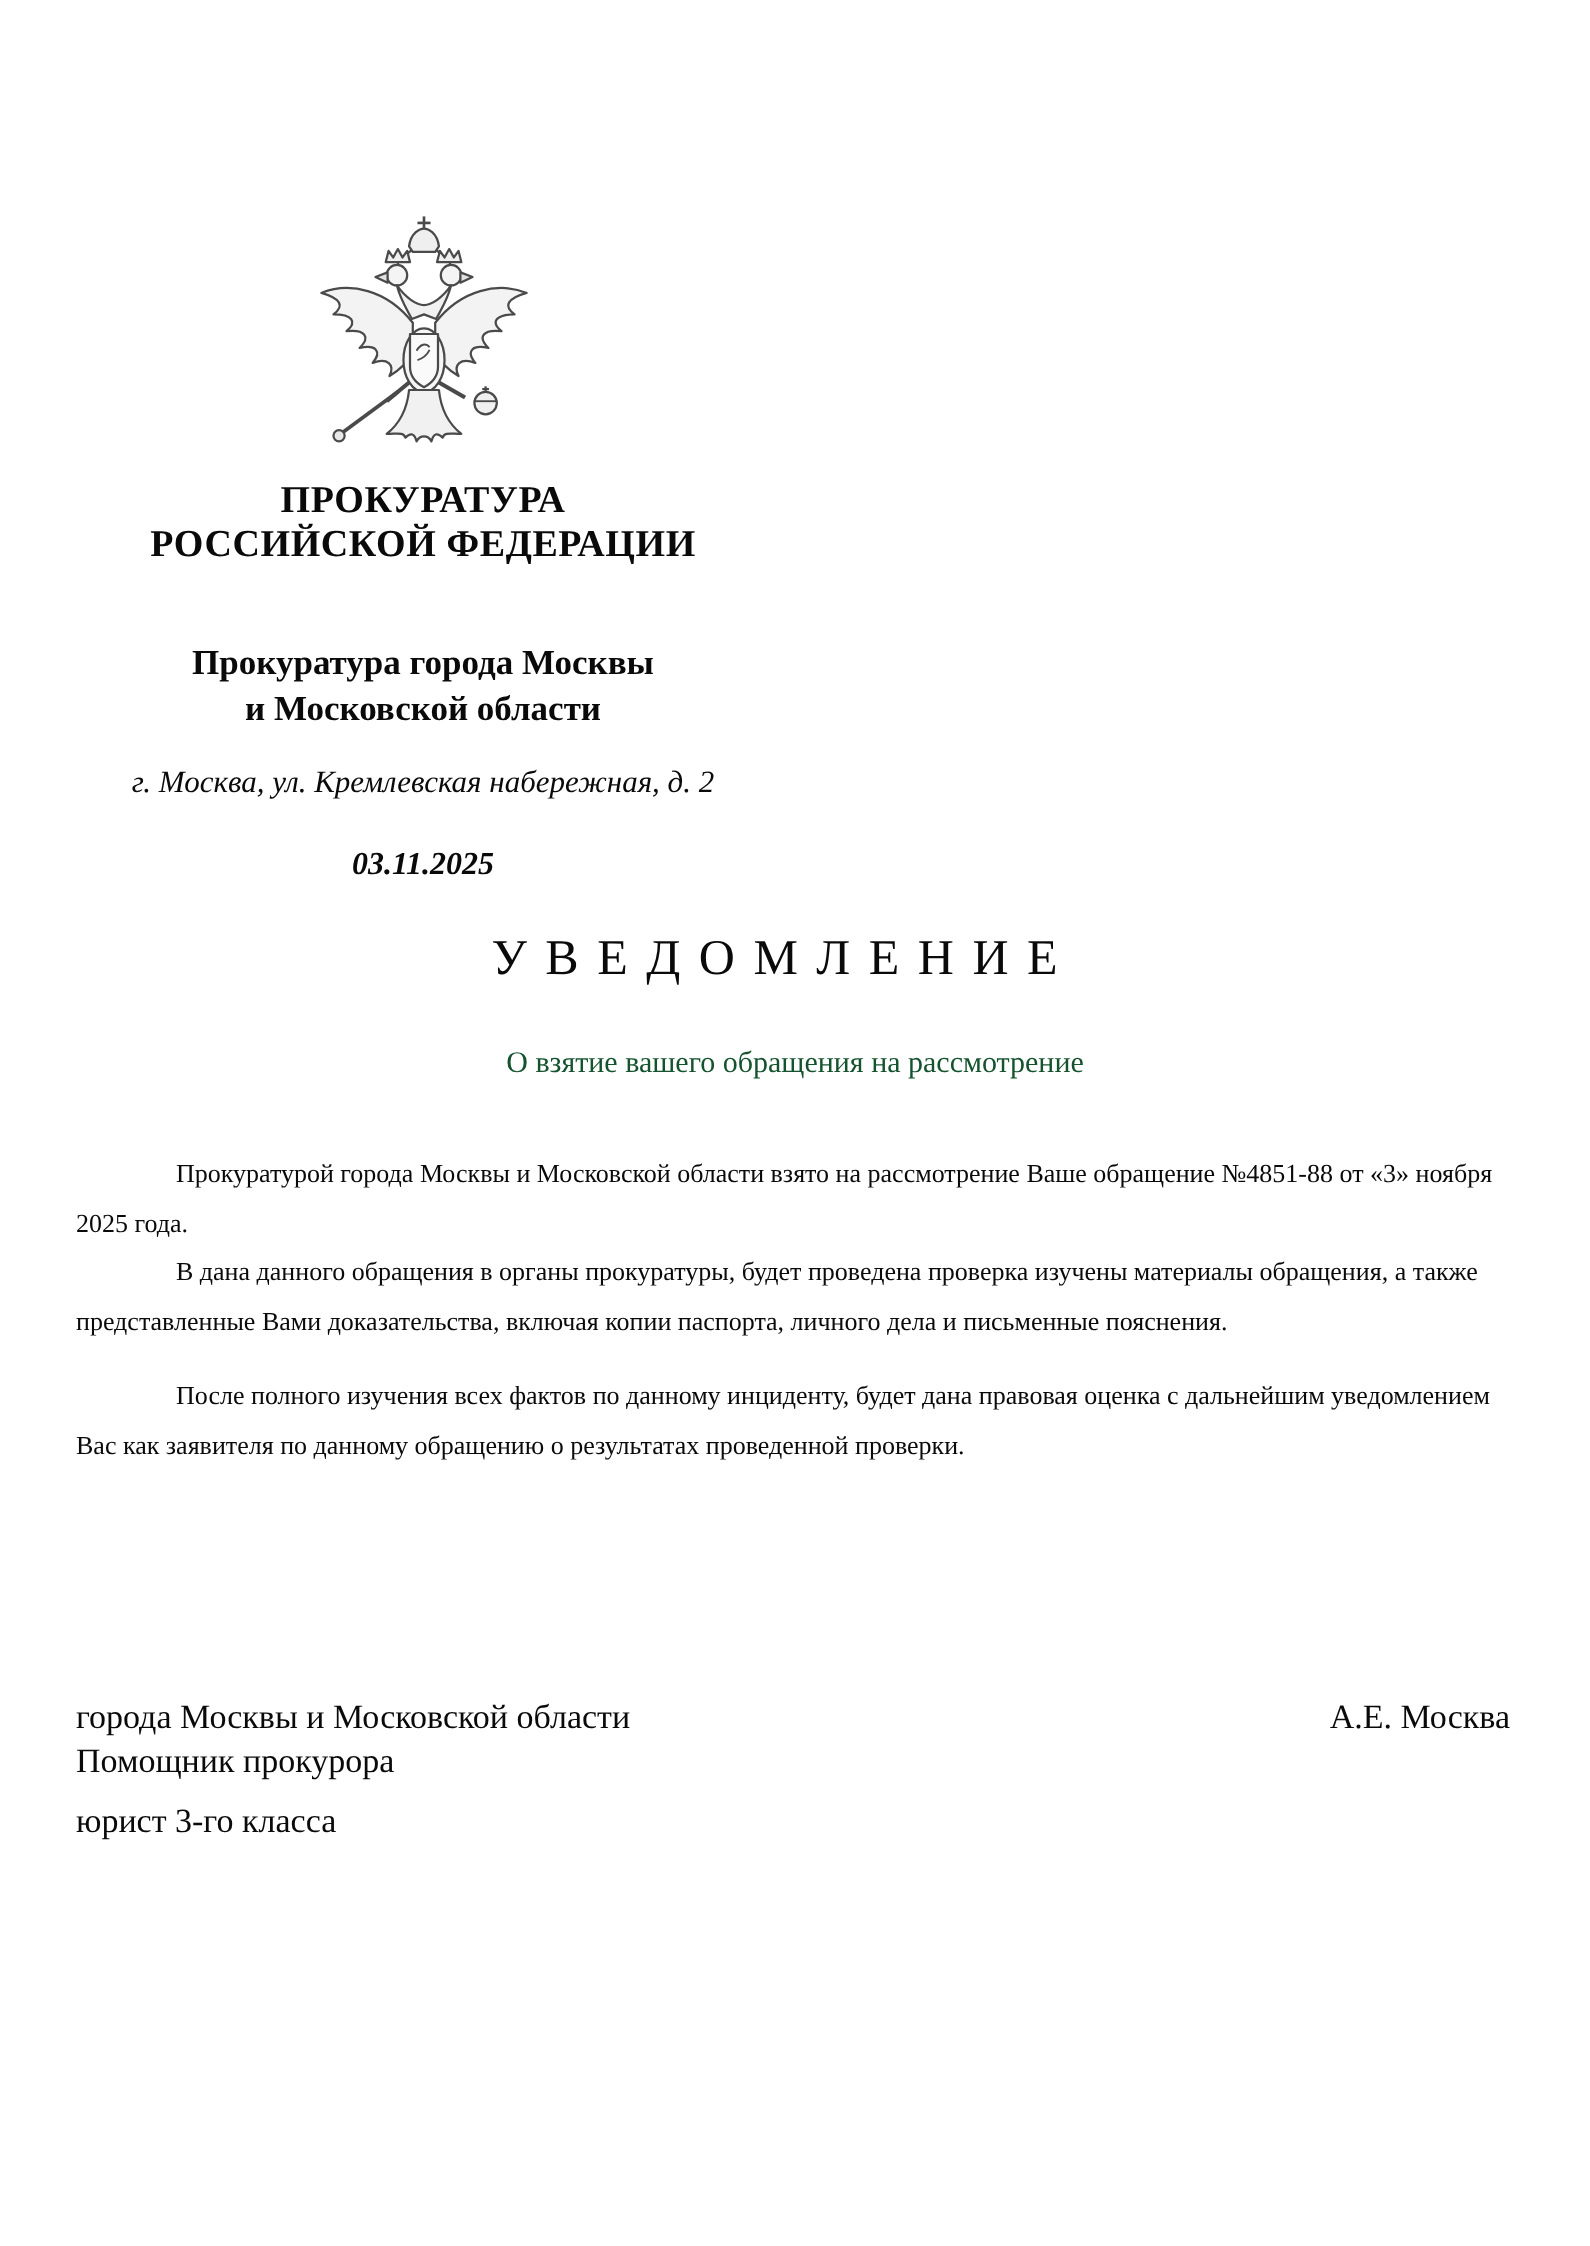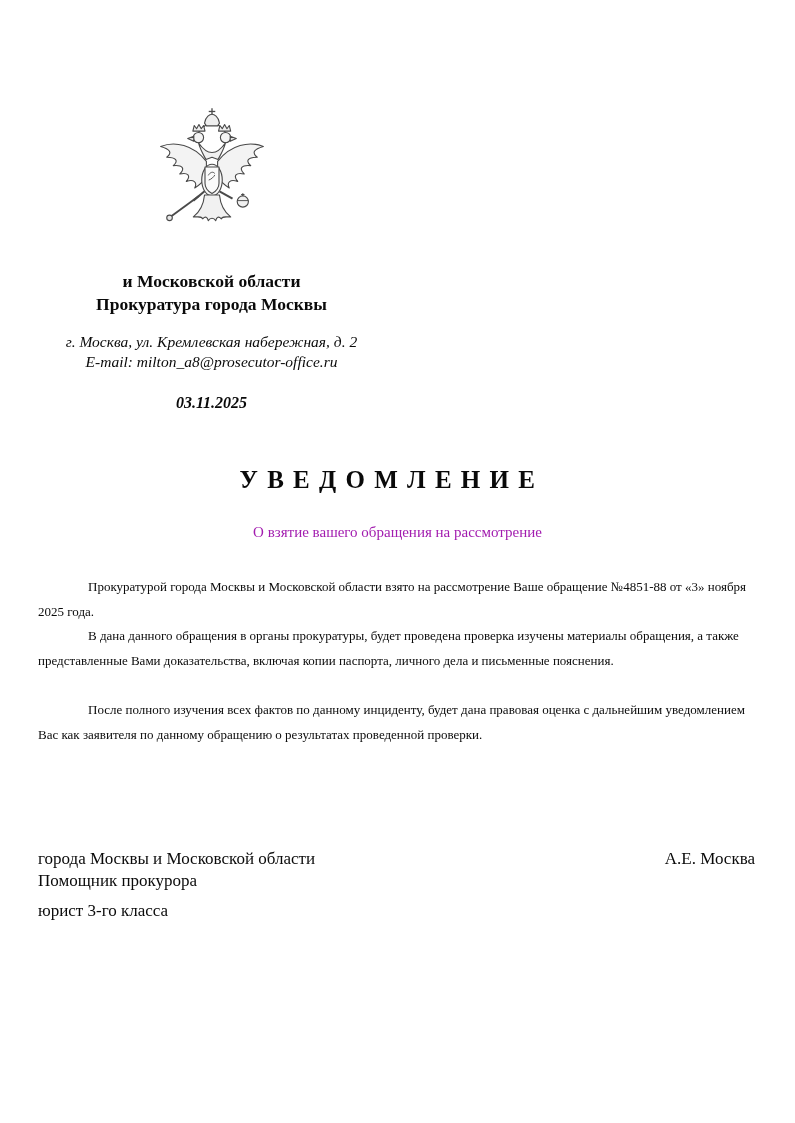--- a/index.html
+++ b/index.html
@@ -55,42 +55,42 @@
     line-height: 25px;
     white-space: nowrap;
   }
   .title {
     position: absolute;
     top: 466px;
     left: 0;
     width: 776px;
     text-align: center;
     font-size: 25px;
-    font-weight: bold;
+    font-weight: normal;
     letter-spacing: 1.5px;
   }
   .subtitle {
     position: absolute;
     top: 524px;
     left: 0;
     width: 795px;
     text-align: center;
     font-size: 15px;
-    color: #a21caf;
+    color: #14532d;
   }
   .body-text {
     position: absolute;
     left: 38px;
     top: 575px;
     width: 718px;
     font-size: 13px;
     line-height: 24.5px;
   }
   .body-text p { margin: 0; text-indent: 50px; }
-  .body-text p.gap-before { margin-top: 25px; }
+  .body-text p.gap-before { margin-top: 13px; }
   .signature {
     position: absolute;
     left: 38px;
     top: 848px;
     width: 717px;
     font-size: 17px;
     line-height: 21.5px;
   }
   .sig-rank { margin-top: 9px; }
   .sig-name {
@@ -142,27 +142,30 @@
 
         <circle cx="93" cy="103" r="6" fill="#f0f0f0"></circle>
         <line x1="87" y1="102" x2="99" y2="102" stroke-width="1"></line>
         <line x1="93" y1="94" x2="93" y2="97" stroke-width="1.2"></line>
         <line x1="91.2" y1="95.5" x2="94.8" y2="95.5" stroke-width="1.2"></line>
 
         <path d="M52.5,66 h15 v17.5 c0,6 -3.8,9 -7.5,11 c-3.7,-2 -7.5,-5 -7.5,-11 Z" fill="#fafafa"></path>
         <path d="M56,75 c2,-3.5 5,-4.5 7,-2 m-6.5,7 c3,-1 5.5,-3.5 6.5,-5.5" fill="none" stroke-width="1"></path>
       </svg>
     </div>
+    <div class="org-name">
+      <div>ПРОКУРАТУРА</div>
+      <div>РОССИЙСКОЙ ФЕДЕРАЦИИ</div>
+    </div>
     <div class="division">
+      <div>Прокуратура города Москвы</div>
       <div>и Московской области</div>
-      <div>Прокуратура города Москвы</div>
     </div>
     <div class="address">
       <div>г. Москва, ул. Кремлевская набережная, д. 2</div>
-      <div>E-mail: milton_a8@prosecutor-office.ru</div>
     </div>
     <div class="doc-date">03.11.2025</div>
   </div>
 
 
   <div class="title">У В Е Д О М Л Е Н И Е</div>
   <div class="subtitle">О взятие вашего обращения на рассмотрение</div>
 
   <div class="body-text">
     <p>Прокуратурой города Москвы и Московской области взято на рассмотрение Ваше обращение №4851-88 от «3» ноября 2025 года.</p>

